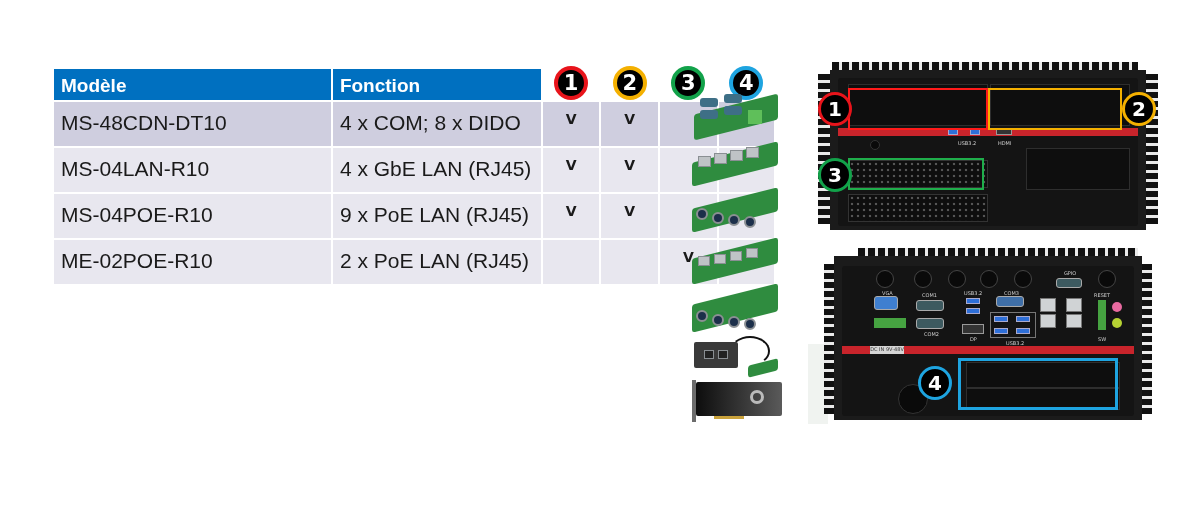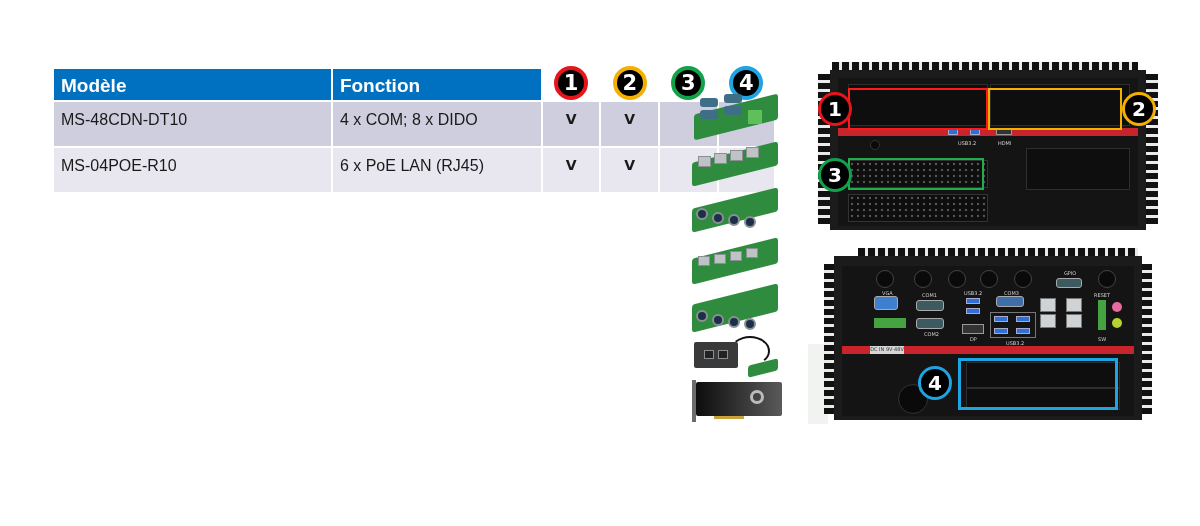--- a/index.html
+++ b/index.html
@@ -6,21 +6,21 @@
     html, body { width: 1200px; height: 526px; background: #ffffff; overflow: hidden; }
     body { position: relative; font-family: "Liberation Sans", sans-serif; }
 
     
     .tbl { position: absolute; left: 54px; top: 69px; width: 720px; border-collapse: collapse; }
     .tbl th, .tbl td { border-right: 2px solid #ffffff; border-bottom: 2px solid #ffffff; }
     .tbl th:last-child, .tbl td:last-child { border-right: none; }
     .tbl th.hdr { background: #0070c0; color: #ffffff; font-weight: bold; font-size: 19px;
       text-align: left; padding: 2px 7px 0 7px; height: 29px; vertical-align: middle; }
     .tbl th.num { background: #ffffff; height: 29px; padding: 0; text-align: center; vertical-align: middle; }
-    .tbl td { height: 46px; vertical-align: top; font-size: 16px; color: #1a1a1a; padding: 9px 7px 0 7px; }
+    .tbl td { height: 46px; vertical-align: top; font-size: 21px; color: #1a1a1a; padding: 9px 7px 0 7px; }
     .tbl tr.odd td { background: #cfcedf; }
     .tbl tr.even td { background: #e8e7ef; }
     .tbl td.model { width: 237px; }
     .tbl td.func { width: 179px; padding-left: 7px; }
     .tbl td.func.small { font-size: 14px; padding-top: 12px; }
     .tbl td.chk { width: 50px; text-align: center; font-family: "DejaVu Sans", sans-serif;
       font-weight: bold; font-size: 14px; color: #1a1a1a; padding-top: 9px; padding-left: 0; padding-right: 0; }
     .tbl td.chk.c4 { width: 48px; }
 
     .badge { display: inline-flex; width: 34px; height: 34px; border-radius: 50%;
@@ -92,25 +92,41 @@
   <tbody>
     <tr class="odd">
       <td class="model">MS-48CDN-DT10</td>
       <td class="func">4 x COM; 8 x DIDO</td>
       <td class="chk">V</td>
       <td class="chk">V</td>
       <td class="chk"></td>
       <td class="chk c4"></td>
     </tr>
     <tr class="even">
+      <td class="model">MS-04LAN-R10</td>
+      <td class="func">4 x GbE LAN (RJ45)</td>
+      <td class="chk">V</td>
+      <td class="chk">V</td>
+      <td class="chk"></td>
+      <td class="chk c4"></td>
+    </tr>
+    <tr class="even">
       <td class="model">MS-04POE-R10</td>
-      <td class="func">6 x PoE LAN (RJ45)</td>
-      <td class="chk">V</td>
-      <td class="chk">V</td>
-      <td class="chk"></td>
+      <td class="func">9 x PoE LAN (RJ45)</td>
+      <td class="chk">V</td>
+      <td class="chk">V</td>
+      <td class="chk"></td>
+      <td class="chk c4"></td>
+    </tr>
+    <tr class="even">
+      <td class="model">ME-02POE-R10</td>
+      <td class="func">2 x PoE LAN (RJ45)</td>
+      <td class="chk"></td>
+      <td class="chk"></td>
+      <td class="chk">V</td>
       <td class="chk c4"></td>
     </tr>
   </tbody>
 </table>
 
 <div class="modules">
 
   <div class="mod" style="left:4px; top:2px; width:92px; height:42px;">
     <div class="pcb" style="left:4px; top:10px; width:84px; height:26px;"></div>
     <div class="port-db9" style="left:10px; top:4px; width:18px; height:9px;"></div>

